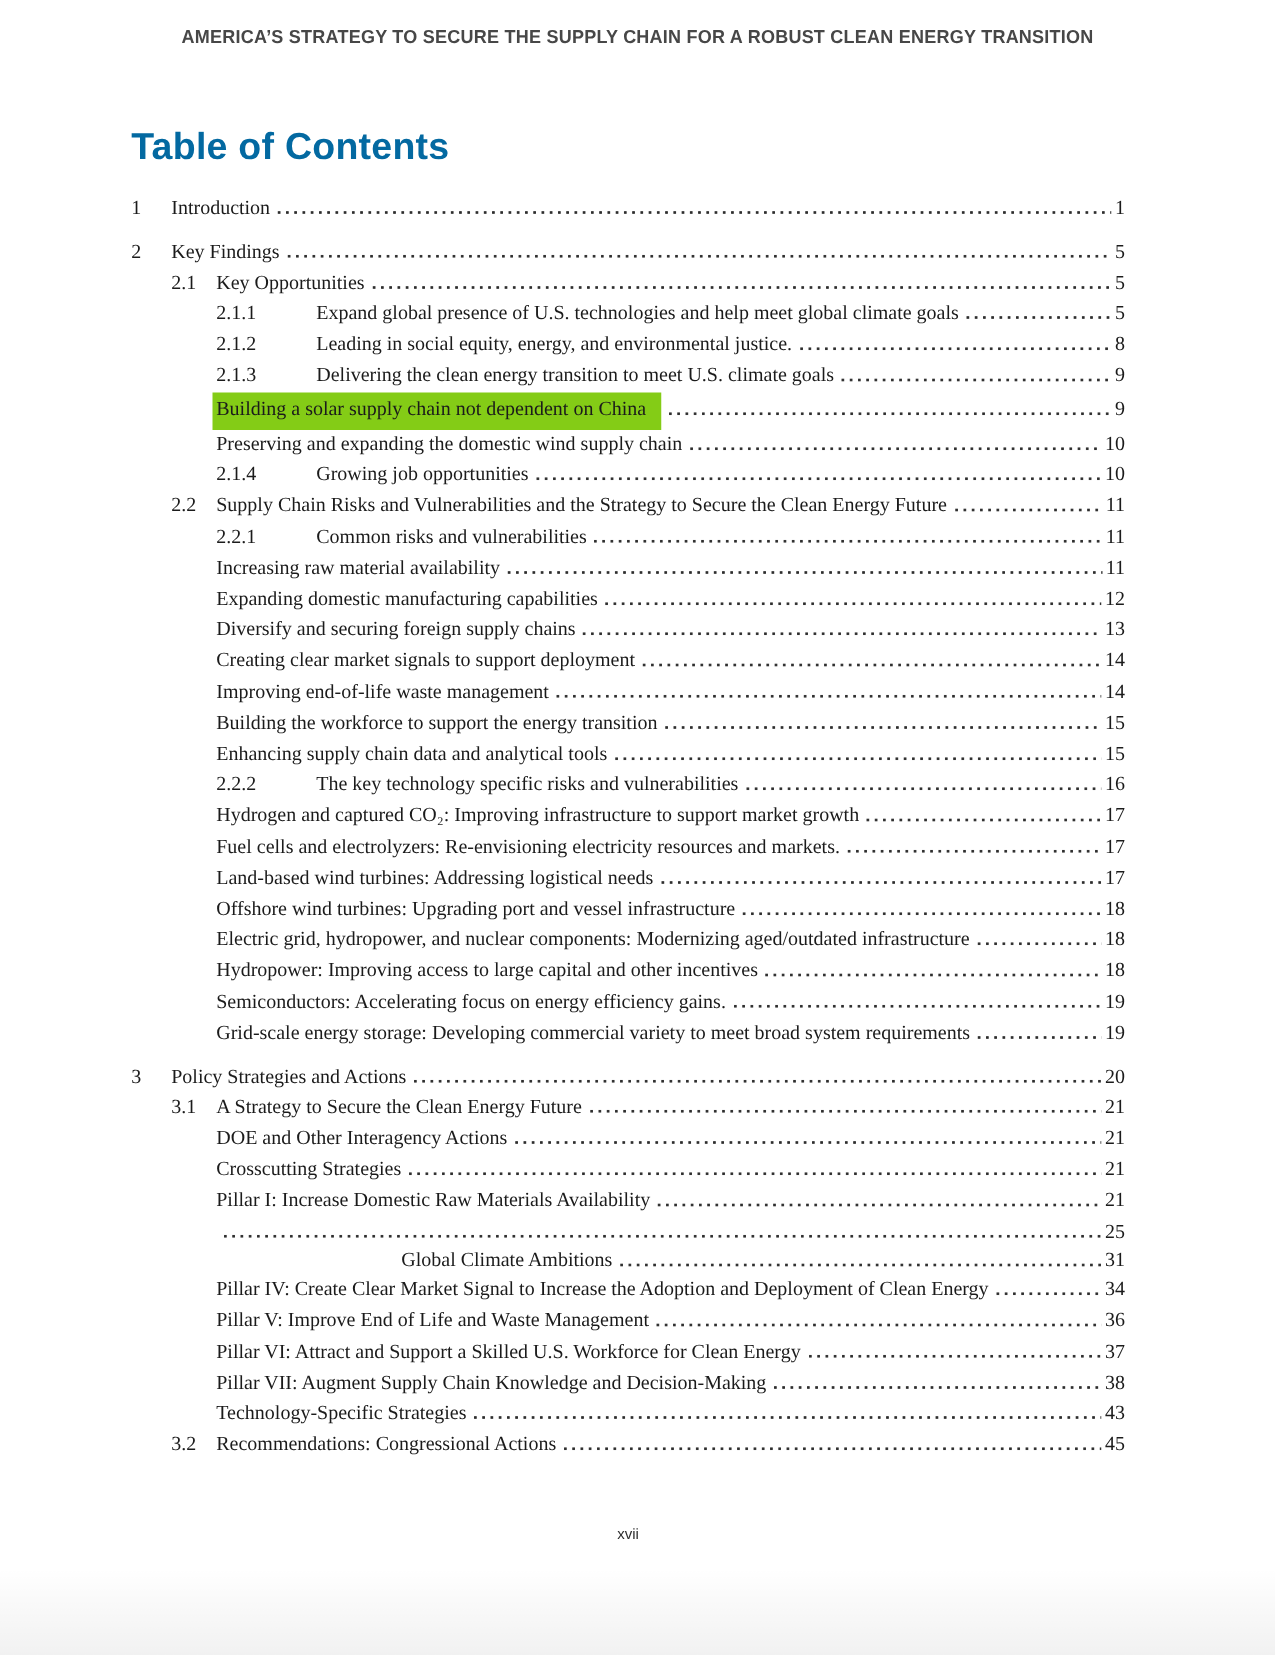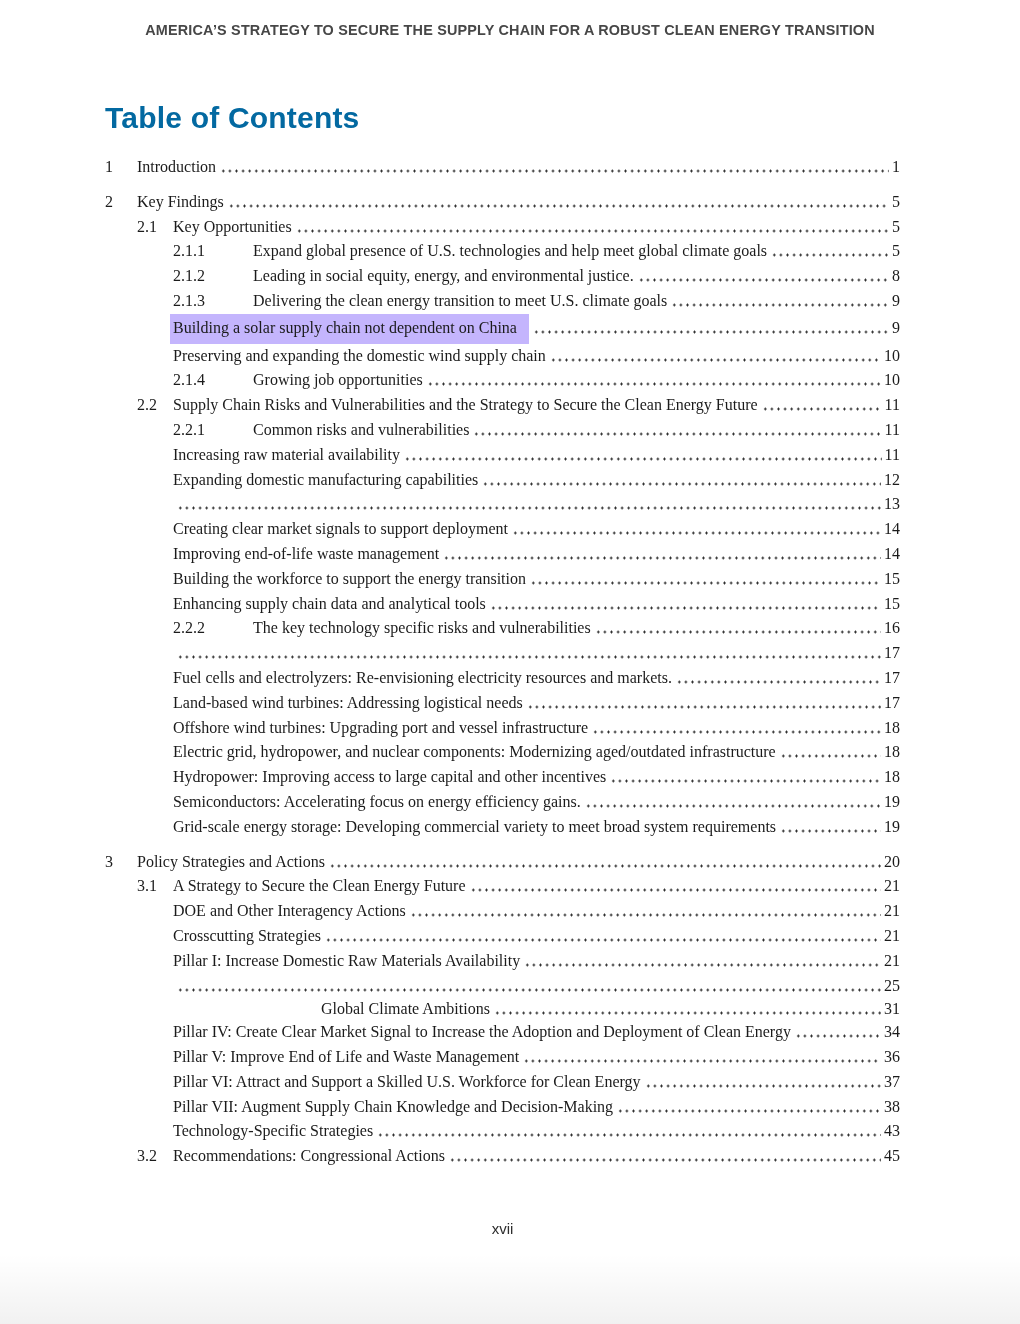--- a/index.html
+++ b/index.html
@@ -84,21 +84,21 @@
     background-position: left center;
   }
 
   .page-footer {
     position: absolute;
     top: 1220px;
     left: 105px;
     width: 795px;
     text-align: center;
     font-family: "Liberation Sans", sans-serif;
-    font-size: 15px;
+    font-size: 12px;
     color: #2e2e2e;
   }
 
   .bottom-fade {
     position: absolute;
     left: 0;
     bottom: 0;
     width: 100%;
     height: 70px;
     background: linear-gradient(rgba(0,0,0,0), rgba(0,0,0,0.055));
@@ -143,21 +143,21 @@
       <span class="dots"></span>
       <span class="toc-page">8</span>
     </div>
     <div class="toc-row lvl3 numbered">
       <span class="toc-num">2.1.3</span>
       <span class="toc-text">Delivering the clean energy transition to meet U.S. climate goals</span>
       <span class="dots"></span>
       <span class="toc-page">9</span>
     </div>
     <div class="toc-row lvl3 plain">
-      <span class="toc-text hl" style="background-color: #c4b5fd;">Building a solar supply chain not dependent on China</span>
+      <span class="toc-text hl" style="background-color: #84cc16;">Building a solar supply chain not dependent on China</span>
       <span class="dots"></span>
       <span class="toc-page">9</span>
     </div>
     <div class="toc-row lvl3 plain">
       <span class="toc-text">Preserving and expanding the domestic wind supply chain</span>
       <span class="dots"></span>
       <span class="toc-page">10</span>
     </div>
     <div class="toc-row lvl3 numbered">
       <span class="toc-num">2.1.4</span>
@@ -181,20 +181,21 @@
       <span class="toc-text">Increasing raw material availability</span>
       <span class="dots"></span>
       <span class="toc-page">11</span>
     </div>
     <div class="toc-row lvl3 plain">
       <span class="toc-text">Expanding domestic manufacturing capabilities</span>
       <span class="dots"></span>
       <span class="toc-page">12</span>
     </div>
     <div class="toc-row lvl3 plain">
+      <span class="toc-text">Diversify and securing foreign supply chains</span>
       <span class="dots"></span>
       <span class="toc-page">13</span>
     </div>
     <div class="toc-row lvl3 plain">
       <span class="toc-text">Creating clear market signals to support deployment</span>
       <span class="dots"></span>
       <span class="toc-page">14</span>
     </div>
     <div class="toc-row lvl3 plain">
       <span class="toc-text">Improving end-of-life waste management</span>
@@ -211,20 +212,21 @@
       <span class="dots"></span>
       <span class="toc-page">15</span>
     </div>
     <div class="toc-row lvl3 numbered">
       <span class="toc-num">2.2.2</span>
       <span class="toc-text">The key technology specific risks and vulnerabilities</span>
       <span class="dots"></span>
       <span class="toc-page">16</span>
     </div>
     <div class="toc-row lvl3 plain">
+      <span class="toc-text">Hydrogen and captured CO₂: Improving infrastructure to support market growth</span>
       <span class="dots"></span>
       <span class="toc-page">17</span>
     </div>
     <div class="toc-row lvl3 plain">
       <span class="toc-text">Fuel cells and electrolyzers: Re-envisioning electricity resources and markets.</span>
       <span class="dots"></span>
       <span class="toc-page">17</span>
     </div>
     <div class="toc-row lvl3 plain">
       <span class="toc-text">Land-based wind turbines: Addressing logistical needs</span>

